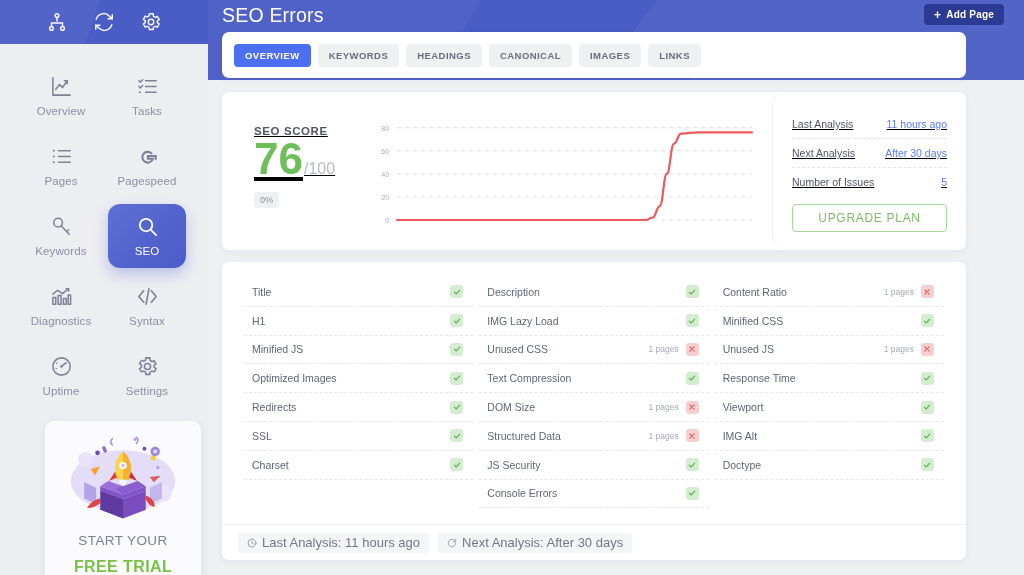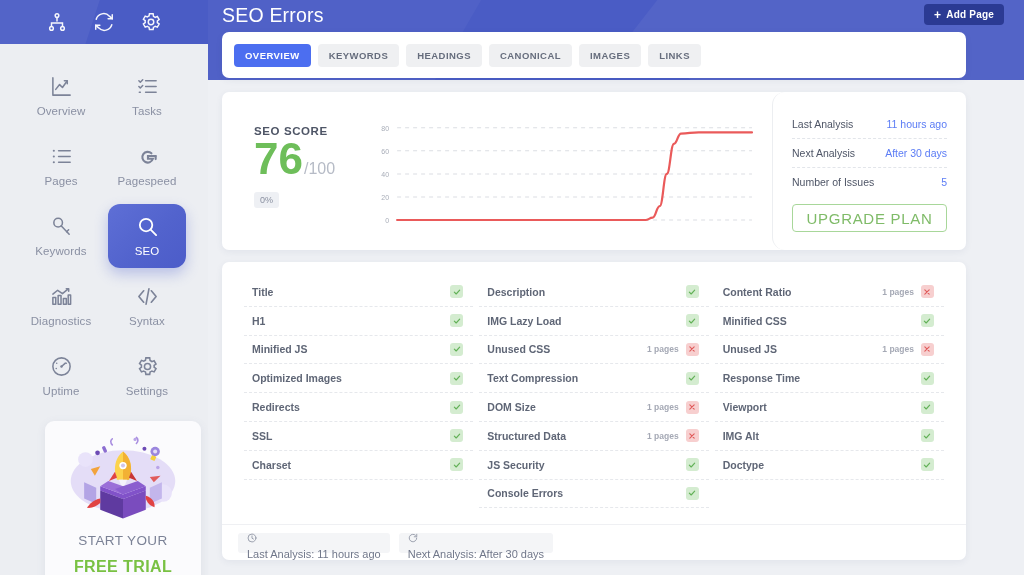--- a/index.html
+++ b/index.html
@@ -119,20 +119,21 @@
   }
   .tab.active { background: #4c6ef0; color: #ffffff; }
 
   
   .score-card {
     position: absolute; left: 222px; top: 92px;
     width: 744px; height: 158px;
     background: #ffffff; border-radius: 7px;
     box-shadow: 0 2px 7px rgba(60,70,120,.07);
     display: flex;
+    text-decoration: underline;
   }
   .score-left { width: 550px; position: relative; display:flex; }
   .score-block { width: 135px; padding: 33px 0 0 32px; }
   .score-label { font-size: 11.5px; font-weight: bold; color: #4e5566; letter-spacing: .6px; }
   .score-value-row { display: flex; align-items: baseline; }
   .score-num { font-size: 44px; font-weight: bold; color: #6ebe5a; line-height: 1; }
   .score-den { font-size: 16px; color: #b6bbc6; margin-left: 1px; }
   .score-pct {
     display: inline-block; margin-top: 11px;
     background: #eef0f4; color: #8a90a0;
@@ -151,34 +152,34 @@
     font-size: 10.5px; padding: 8px 0;
     border-bottom: 1px dashed #e2e5ea;
   }
   .an-row:last-of-type { border-bottom: none; }
   .an-key { color: #4e5566; }
   .an-val { color: #5b7cf5; }
   .upgrade-btn {
     margin-top: 8px; width: 100%; height: 28px;
     background: #ffffff; border: 1px solid #a8d79a;
     border-radius: 4px; color: #7fbb68;
-    font-size: 15px; letter-spacing: .7px; cursor: pointer;
+    font-size: 12px; letter-spacing: .7px; cursor: pointer;
     font-family: "Liberation Sans", sans-serif;
   }
 
   
   .check-card {
     position: absolute; left: 222px; top: 262px;
     width: 744px; height: 298px;
     background: #ffffff; border-radius: 7px;
     box-shadow: 0 2px 7px rgba(60,70,120,.07);
     display: flex; flex-direction: column;
   }
   .check-grid {
-    flex: 1; display: flex; padding: 16px 22px 4px 22px; gap: 6px; font-weight: bold;
+    flex: 1; display: flex; padding: 16px 22px 4px 22px; gap: 6px;
   }
   .check-col { flex: 1; }
   .check-row {
     height: 28.8px; display: flex; align-items: center;
     border-bottom: 1px dashed #e6e8ec;
     padding: 0 10px 0 8px;
   }
   .check-row:last-child { border-bottom: 1px dashed #e6e8ec; }
   .check-name { font-size: 10.5px; color: #5f6676; flex: 1; }
   .check-pages { font-size: 8.5px; color: #a5a9b5; margin-right: 7px; }
@@ -192,22 +193,22 @@
   .badge svg { width: 8px; height: 8px; display:block; }
 
   .check-footer {
     height: 36px; border-top: 1px solid #eff0f3;
     display: flex; align-items: center; gap: 9px;
     padding-left: 16px;
   }
   .foot-chip {
     background: #f4f5f7; border-radius: 3px;
     height: 20px; padding: 0 9px;
-    display: flex; gap: 5px;
-    font-size: 11px; color: #70778a; flex-direction: column;
+    display: flex; align-items: center; gap: 5px;
+    font-size: 13px; color: #70778a;
   }
   .foot-chip .fc-icon { width: 10px; height: 10px; color:#8a90a0; }
   .foot-chip .fc-icon svg { width:100%; height:100%; display:block; }
 </style>
 </head>
 <body>
 
 <div id="app">
 
   <aside class="sidebar">

